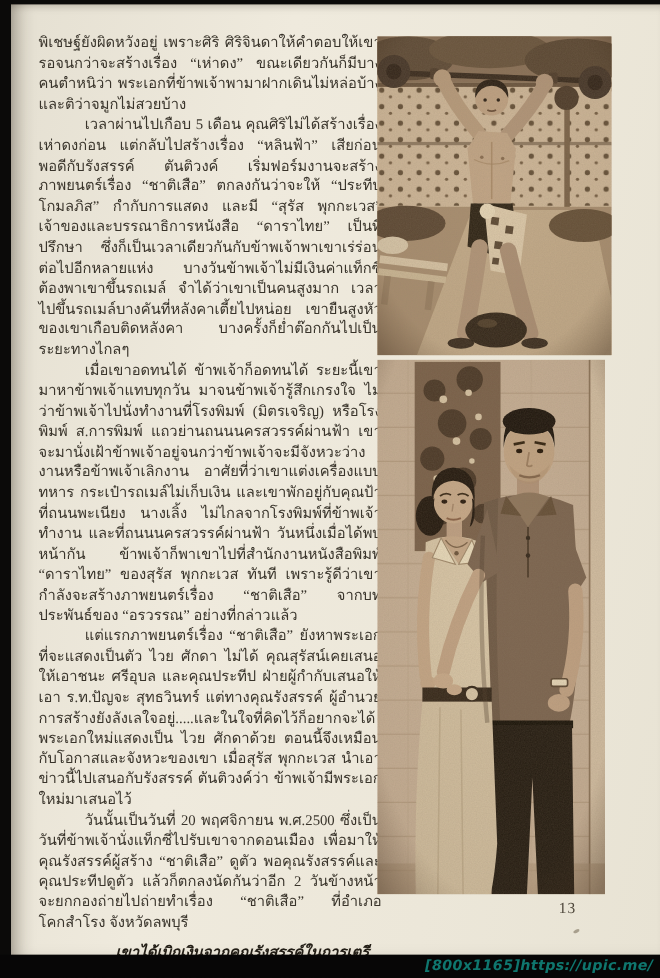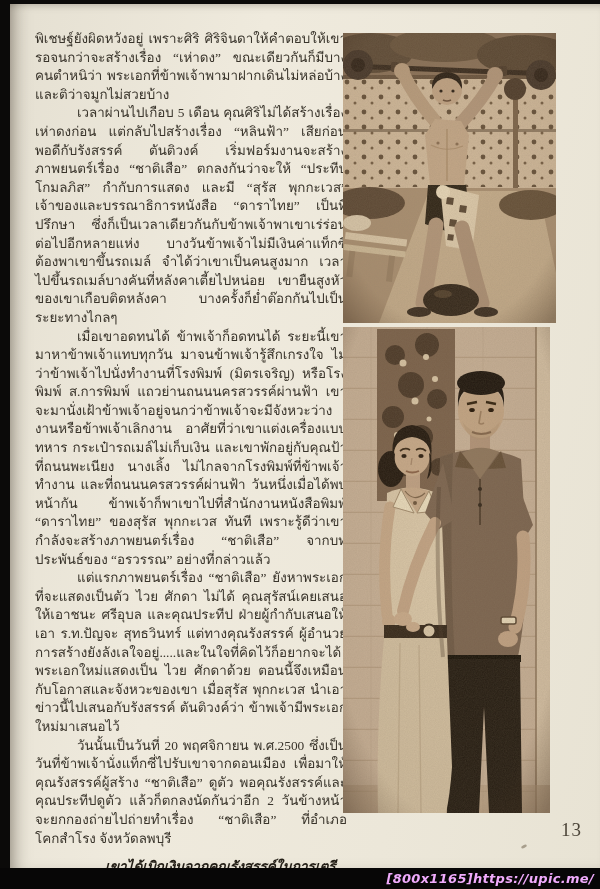--- a/index.html
+++ b/index.html
@@ -23,34 +23,34 @@
     margin-top:6px;margin-left:16px;
     font-family:"DejaVu Sans","Liberation Sans",sans-serif;
     font-weight:bold;font-style:italic;
     font-size:13.6px;line-height:25px;text-indent:54px;color:#221d15;
   }
   figure.photo{position:absolute;margin:0;padding:0;}
   .photo-1{left:333px;top:29px;width:213px;height:290px;}
   .photo-2{left:333px;top:323px;width:207px;height:486px;}
   figure.photo svg{display:block;width:100%;height:100%;}
   .page-number{
-    position:absolute;left:551px;top:815px;width:40px;
-    font-size:19px;color:#4d463a;letter-spacing:1px;
+    position:absolute;left:498px;top:815px;width:40px;
+    font-size:14px;color:#4d463a;letter-spacing:1px;
   }
   .speck{
     position:absolute;left:511px;top:841px;width:6px;height:3px;
     background:#978d7a;border-radius:50%;transform:rotate(-25deg);opacity:.8;
   }
   .watermark-bar{
     position:absolute;left:0;right:0;bottom:0;height:21px;background:#070606;
     display:flex;align-items:center;justify-content:flex-end;
     padding-right:6px;box-sizing:border-box;
   }
   .watermark{
-    color:#f0abfc;font-family:"DejaVu Sans","Liberation Sans",sans-serif;
+    color:#0f766e;font-family:"DejaVu Sans","Liberation Sans",sans-serif;
     font-weight:bold;font-style:italic;font-size:13px;letter-spacing:.3px;white-space:nowrap;
   }
 </style>
 </head>
 <body>
 
 <div class="scan">
   <div class="page">
 
     <div class="text-col">

